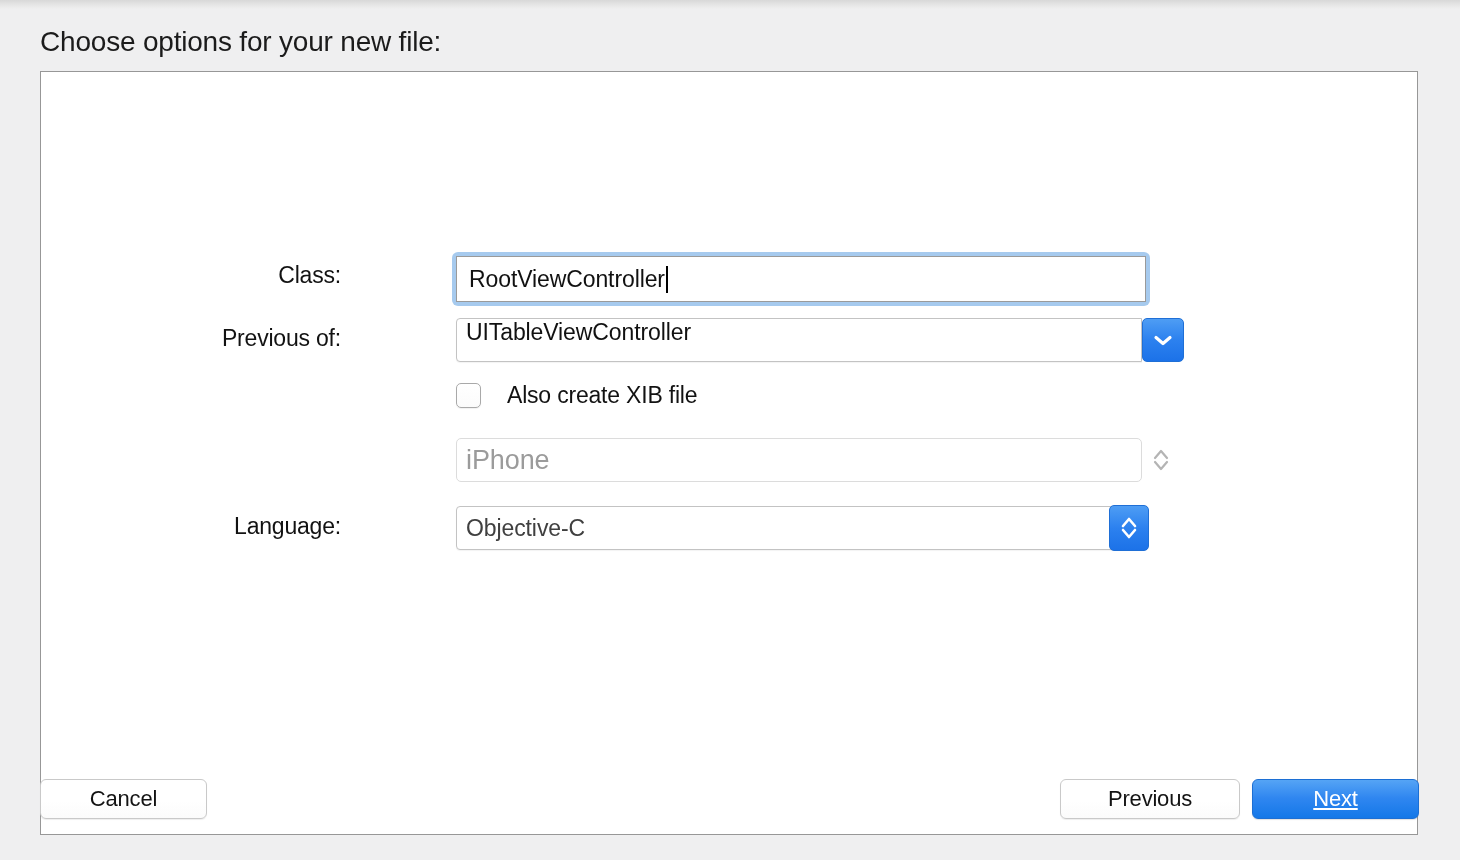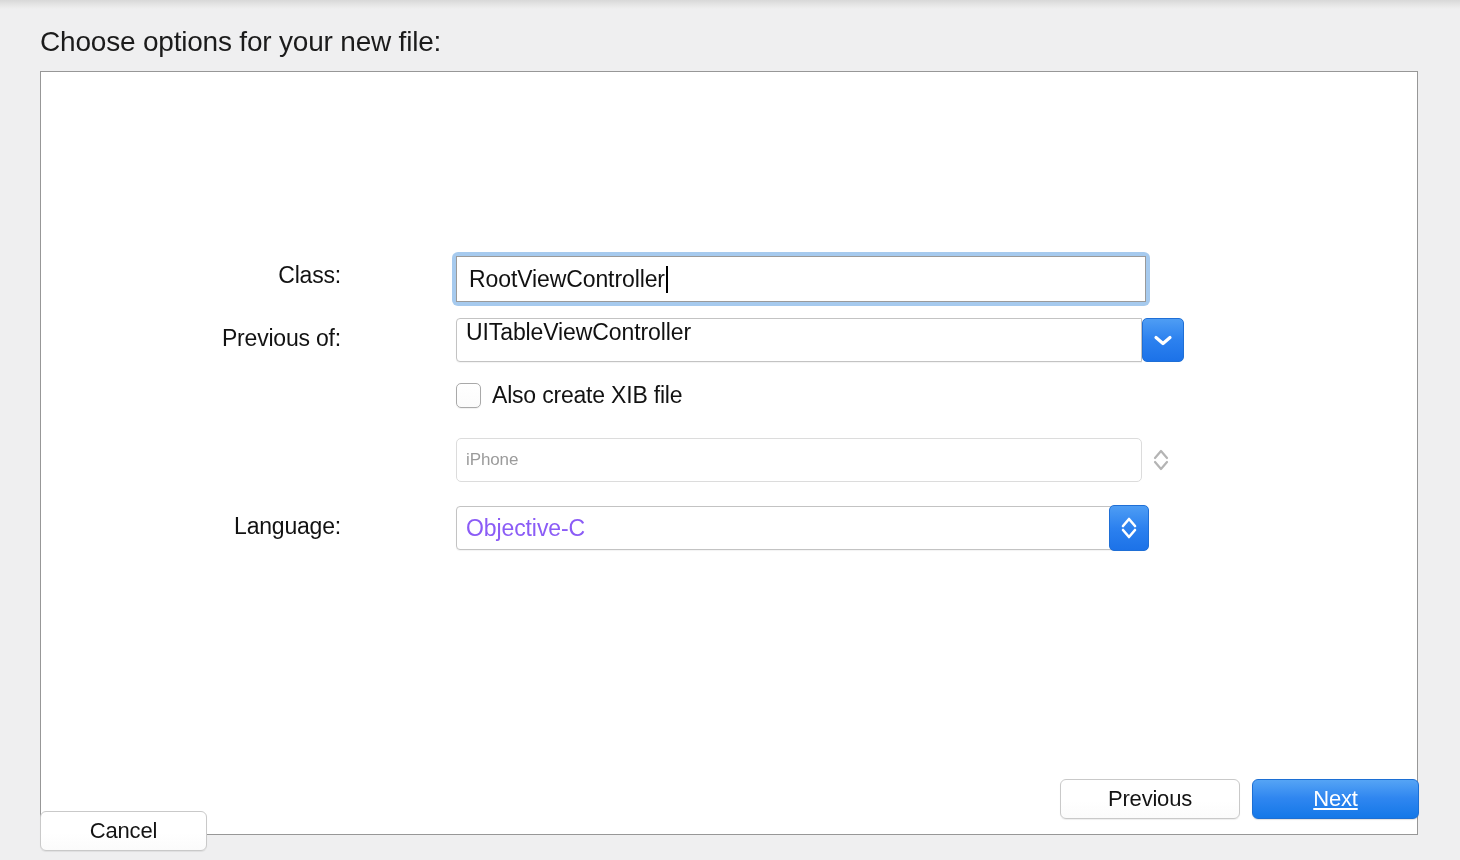--- a/index.html
+++ b/index.html
@@ -157,21 +157,21 @@
     width: 25px;
     height: 25px;
     border: 1px solid #a9a9a9;
     border-radius: 5px;
     background: linear-gradient(to bottom, #ffffff, #fbfbfb);
     box-shadow: 0 1px 1px rgba(0,0,0,0.06);
     box-sizing: border-box;
     flex: none;
   }
   .checkbox-label {
-    margin-left: 11px;
+    margin-left: 26px;
     font-size: 23px;
     color: #121212;
     letter-spacing: -0.2px;
     white-space: nowrap;
   }
 
   
   .popup-disabled {
     position: absolute;
     left: 415px;
@@ -180,21 +180,21 @@
     height: 44px;
     background: #ffffff;
     border: 1px solid #dcdcdc;
     border-radius: 5px;
     box-sizing: border-box;
     display: flex;
     align-items: center;
     padding-left: 9px;
   }
   .popup-disabled .val {
-    font-size: 17px;
+    font-size: 27px;
     color: #9b9b9b;
     letter-spacing: -0.1px;
   }
   .stepper-grey {
     position: absolute;
     left: 1105px;
     top: 373px;
     width: 30px;
     height: 30px;
     display: flex;
@@ -217,21 +217,21 @@
     border: 1px solid #c3c3c3;
     border-radius: 4px 0 0 4px;
     box-sizing: border-box;
     display: flex;
     align-items: center;
     padding-left: 9px;
     box-shadow: 0 1px 1px rgba(0,0,0,0.05);
   }
   .popup .val {
     font-size: 23px;
-    color: #8b5cf6;
+    color: #404040;
     letter-spacing: -0.1px;
   }
   .popup-btn {
     position: absolute;
     left: 1068px;
     top: 433px;
     width: 40px;
     height: 46px;
     border-radius: 5px;
     background: linear-gradient(to bottom, #4e9df4 0%, #2c81ef 50%, #1c72e8 100%);
@@ -260,21 +260,21 @@
     border: 1px solid #c9c9c9;
     color: #131313;
     box-shadow: 0 1px 1px rgba(0,0,0,0.07);
   }
   .btn-default {
     background: linear-gradient(to bottom, #55a4f5 0%, #2f86f0 48%, #1478e8 100%);
     border: 1px solid #1c6fd4;
     color: #ffffff;
     box-shadow: 0 1px 1px rgba(0,0,0,0.12);
   }
-  #btn-cancel   { left: 40px;   top: 779px; width: 167px; margin-top: 32px; }
+  #btn-cancel   { left: 40px;   top: 779px; width: 167px; }
   #btn-previous { left: 1060px; top: 779px; width: 180px; }
   #btn-next     { left: 1252px; top: 779px; width: 167px; text-decoration: underline; }
 
   svg { display: block; }
 </style>
 </head>
 <body>
 
 <div class="top-strip"></div>
 

